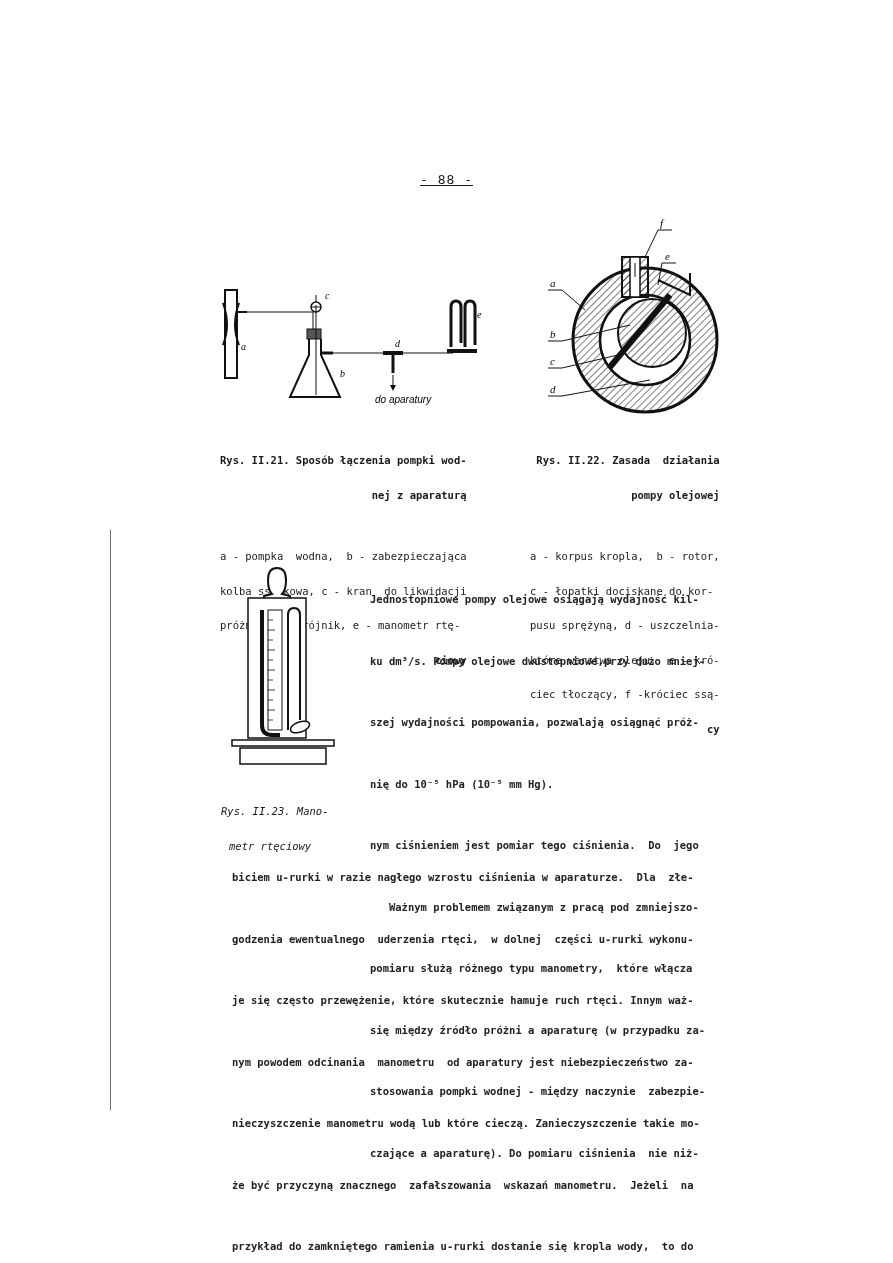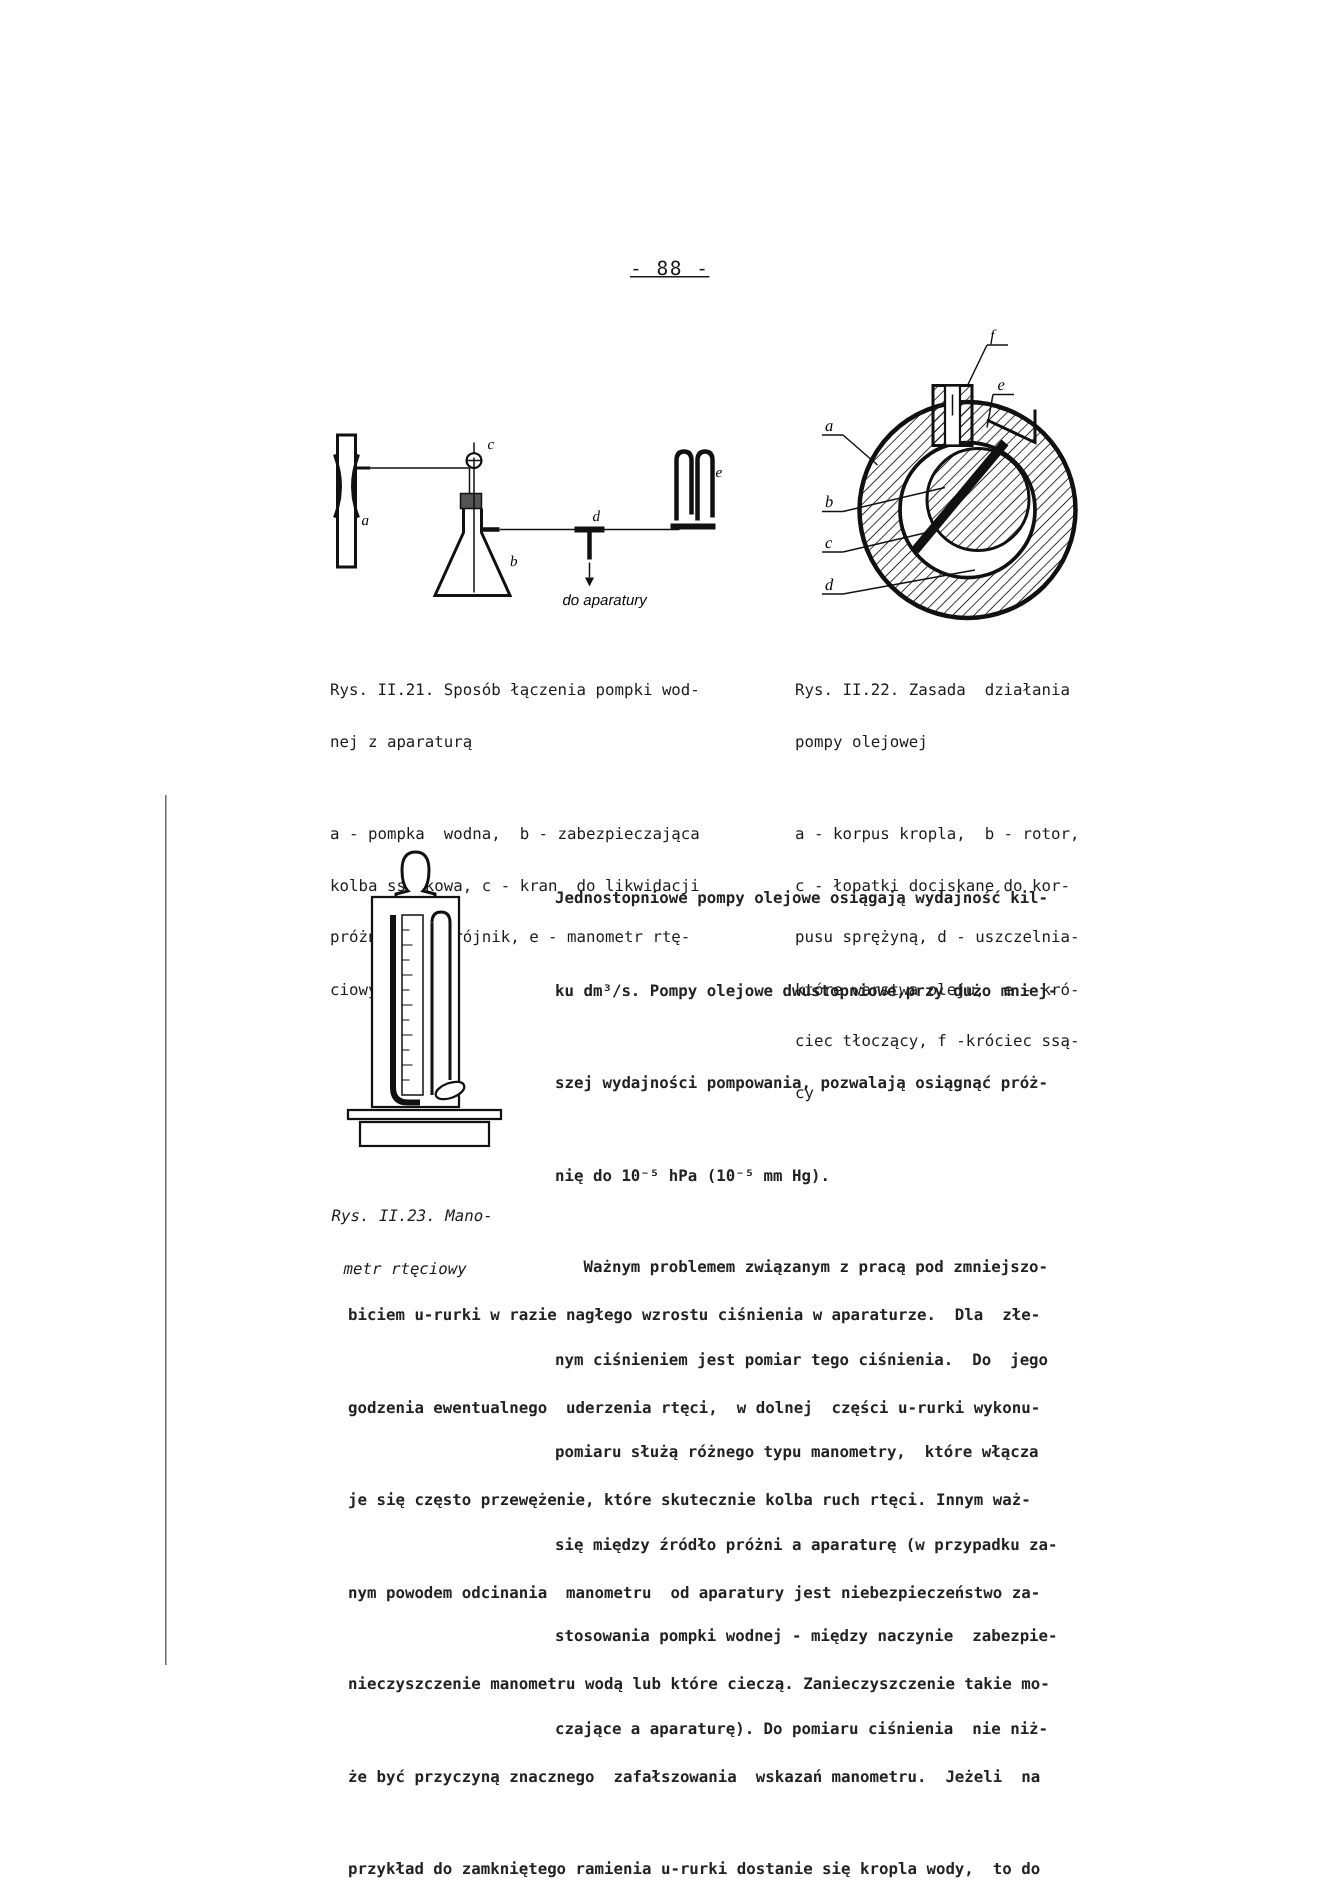--- a/index.html
+++ b/index.html
@@ -2,21 +2,21 @@
 <html><head>
 <meta charset="utf-8">
 <style>
   html, body { margin:0; padding:0; }
   body { width:893px; height:1263px; background:#ffffff; position:relative; overflow:hidden;
          font-family:"DejaVu Sans Mono","Liberation Mono",monospace; color:#1a1a1a; }
   .abs { position:absolute; }
   .pagenum { left:420px; top:172px; font-size:13px; letter-spacing:1px;text-decoration:underline; }
   .margin-line { left:110px; top:530px; width:1px; height:580px; background:#6a6a6a; }
   .caption { font-size:10.5px; line-height:11.5px; white-space:pre; }
-  .cap-title { text-align:left; }
+  .cap-title { text-align:right;font-weight:bold; }
   .body-text { font-size:10.5px; font-weight:bold; line-height:20.5px; white-space:pre; color:#222; }
   .fig svg { display:block; }
 </style>
 </head>
 <body>
 
 <div class="abs pagenum">- 88 -</div>
 
 <div class="abs fig" style="left:215px;top:285px;">
   <svg width="280" height="130" viewBox="0 0 280 130">
@@ -145,36 +145,36 @@
 <div class="abs caption" style="left:221px;top:783px;font-style:italic;">
   <div>Rys. II.23. Mano-</div>
   <div style="padding-left:8px">metr rtęciowy</div>
 </div>
 
 <div class="abs body-text" style="left:370px;top:548px;">
   <div>Jednostopniowe pompy olejowe osiągają wydajność kil-</div>
   <div>ku dm³/s. Pompy olejowe dwustopniowe,przy dużo mniej-</div>
   <div>szej wydajności pompowania, pozwalają osiągnąć próż-</div>
   <div>nię do 10⁻⁵ hPa (10⁻⁵ mm Hg).</div>
+  <div>nym ciśnieniem jest pomiar tego ciśnienia.  Do  jego</div>
   <div>   Ważnym problemem związanym z pracą pod zmniejszo-</div>
-  <div>nym ciśnieniem jest pomiar tego ciśnienia.  Do  jego</div>
   <div>pomiaru służą różnego typu manometry,  które włącza</div>
   <div>się między źródło próżni a aparaturę (w przypadku za-</div>
   <div>stosowania pompki wodnej - między naczynie  zabezpie-</div>
   <div>czające a aparaturę). Do pomiaru ciśnienia  nie niż-</div>
   
   
   
   
   
 </div>
 
 <div class="abs body-text" style="left:232px;top:826px;">
   <div>biciem u-rurki w razie nagłego wzrostu ciśnienia w aparaturze.  Dla  złe-</div>
   <div>godzenia ewentualnego  uderzenia rtęci,  w dolnej  części u-rurki wykonu-</div>
-  <div>je się często przewężenie, które skutecznie kolba ruch rtęci. Innym waż-</div>
+  <div>je się często przewężenie, które skutecznie hamuje ruch rtęci. Innym waż-</div>
   <div>nym powodem odcinania  manometru  od aparatury jest niebezpieczeństwo za-</div>
   <div>nieczyszczenie manometru wodą lub które cieczą. Zanieczyszczenie takie mo-</div>
   <div>że być przyczyną znacznego  zafałszowania  wskazań manometru.  Jeżeli  na</div>
   <div>przykład do zamkniętego ramienia u-rurki dostanie się kropla wody,  to do</div>
 </div>
 
 <div class="abs margin-line"></div>
 
 </body></html>

